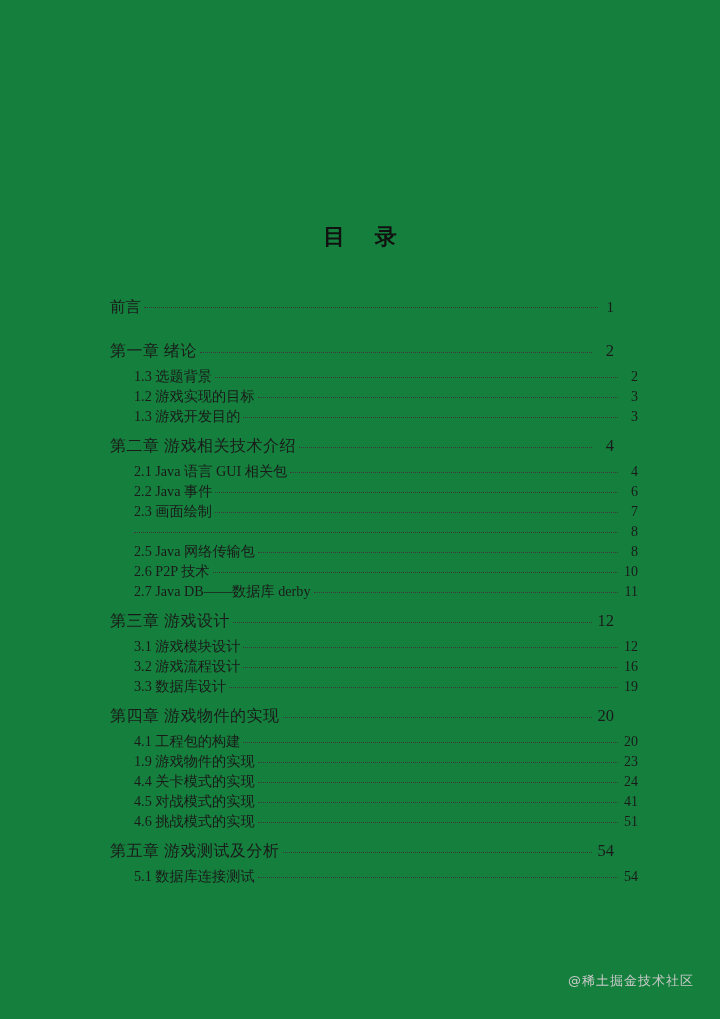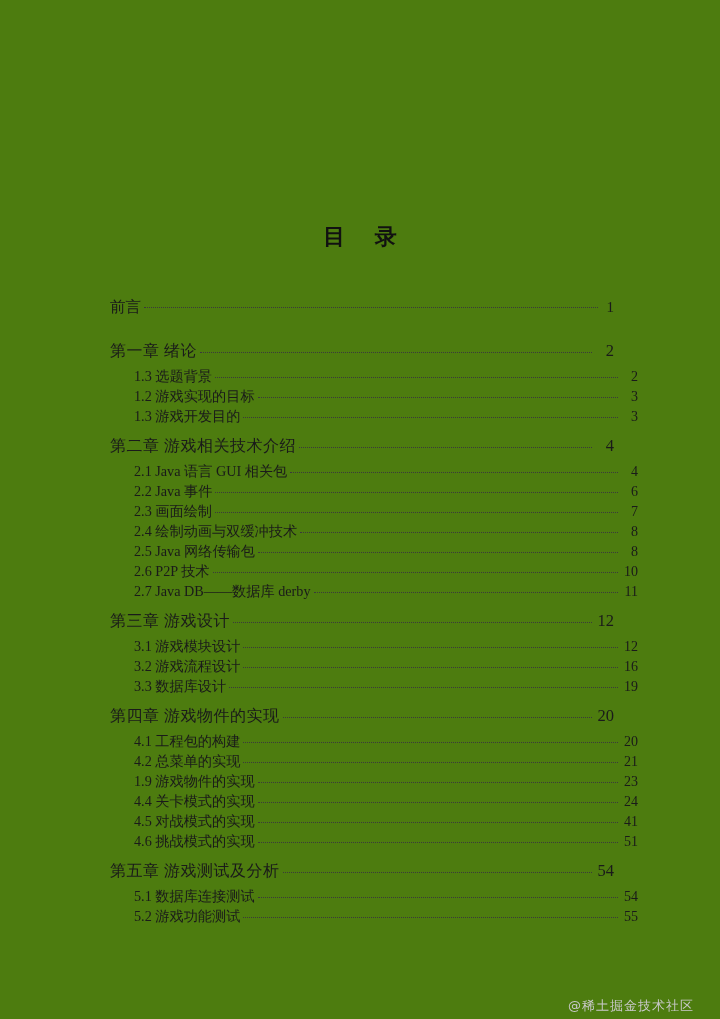--- a/index.html
+++ b/index.html
@@ -12,21 +12,21 @@
     height: 1019px;
     position: relative;
     font-family: "Liberation Serif", "DejaVu Serif", serif;
     color: #1a1a1a;
     overflow: hidden;
   }
 
   .page {
     position: absolute;
     inset: 0;
-    background: #4d7c0f;
+    background: #15803d;
   }
 
   
   .toc-title {
     position: absolute;
     top: 222px;
     left: 0;
     width: 720px;
     text-align: center;
     font-size: 22px;
@@ -108,21 +108,21 @@
 
   .chapter-group { margin-bottom: 2px; }
 
   
   .chapter-group:first-of-type .row-chapter { margin-top: 0; }
 
   
   .watermark {
     position: absolute;
     right: 26px;
-    bottom: 4px;
+    bottom: 29px;
     font-size: 13px;
     color: #c9c9c9;
     letter-spacing: 1px;
     font-family: "DejaVu Sans", "Liberation Sans", sans-serif;
     user-select: none;
   }
 </style>
 </head>
 <body>
 
@@ -176,21 +176,20 @@
             <span class="toc-label">2.2 Java 事件</span>
             <span class="toc-leader"></span>
             <span class="toc-page">6</span>
           </div>
           <div class="toc-row row-sub">
             <span class="toc-label">2.3  画面绘制</span>
             <span class="toc-leader"></span>
             <span class="toc-page">7</span>
           </div>
           <div class="toc-row row-sub">
-            <span class="toc-label">2.4  绘制动画与双缓冲技术</span>
             <span class="toc-leader"></span>
             <span class="toc-page">8</span>
           </div>
           <div class="toc-row row-sub">
             <span class="toc-label">2.5 Java 网络传输包</span>
             <span class="toc-leader"></span>
             <span class="toc-page">8</span>
           </div>
           <div class="toc-row row-sub">
             <span class="toc-label">2.6 P2P 技术</span>
@@ -230,25 +229,20 @@
             <span class="toc-label">第四章    游戏物件的实现</span>
             <span class="toc-leader"></span>
             <span class="toc-page">20</span>
           </div>
           <div class="toc-row row-sub">
             <span class="toc-label">4.1  工程包的构建</span>
             <span class="toc-leader"></span>
             <span class="toc-page">20</span>
           </div>
           <div class="toc-row row-sub">
-            <span class="toc-label">4.2  总菜单的实现</span>
-            <span class="toc-leader"></span>
-            <span class="toc-page">21</span>
-          </div>
-          <div class="toc-row row-sub">
             <span class="toc-label">1.9  游戏物件的实现</span>
             <span class="toc-leader"></span>
             <span class="toc-page">23</span>
           </div>
           <div class="toc-row row-sub">
             <span class="toc-label">4.4  关卡模式的实现</span>
             <span class="toc-leader"></span>
             <span class="toc-page">24</span>
           </div>
           <div class="toc-row row-sub">
@@ -266,25 +260,20 @@
           <div class="toc-row row-chapter">
             <span class="toc-label">第五章    游戏测试及分析</span>
             <span class="toc-leader"></span>
             <span class="toc-page">54</span>
           </div>
           <div class="toc-row row-sub">
             <span class="toc-label">5.1  数据库连接测试</span>
             <span class="toc-leader"></span>
             <span class="toc-page">54</span>
           </div>
-          <div class="toc-row row-sub">
-            <span class="toc-label">5.2  游戏功能测试</span>
-            <span class="toc-leader"></span>
-            <span class="toc-page">55</span>
-          </div>
         </div>
       </div>
 
   </div>
 
   <div class="watermark">@稀土掘金技术社区</div>
 
 </div>
 
 </body></html>

